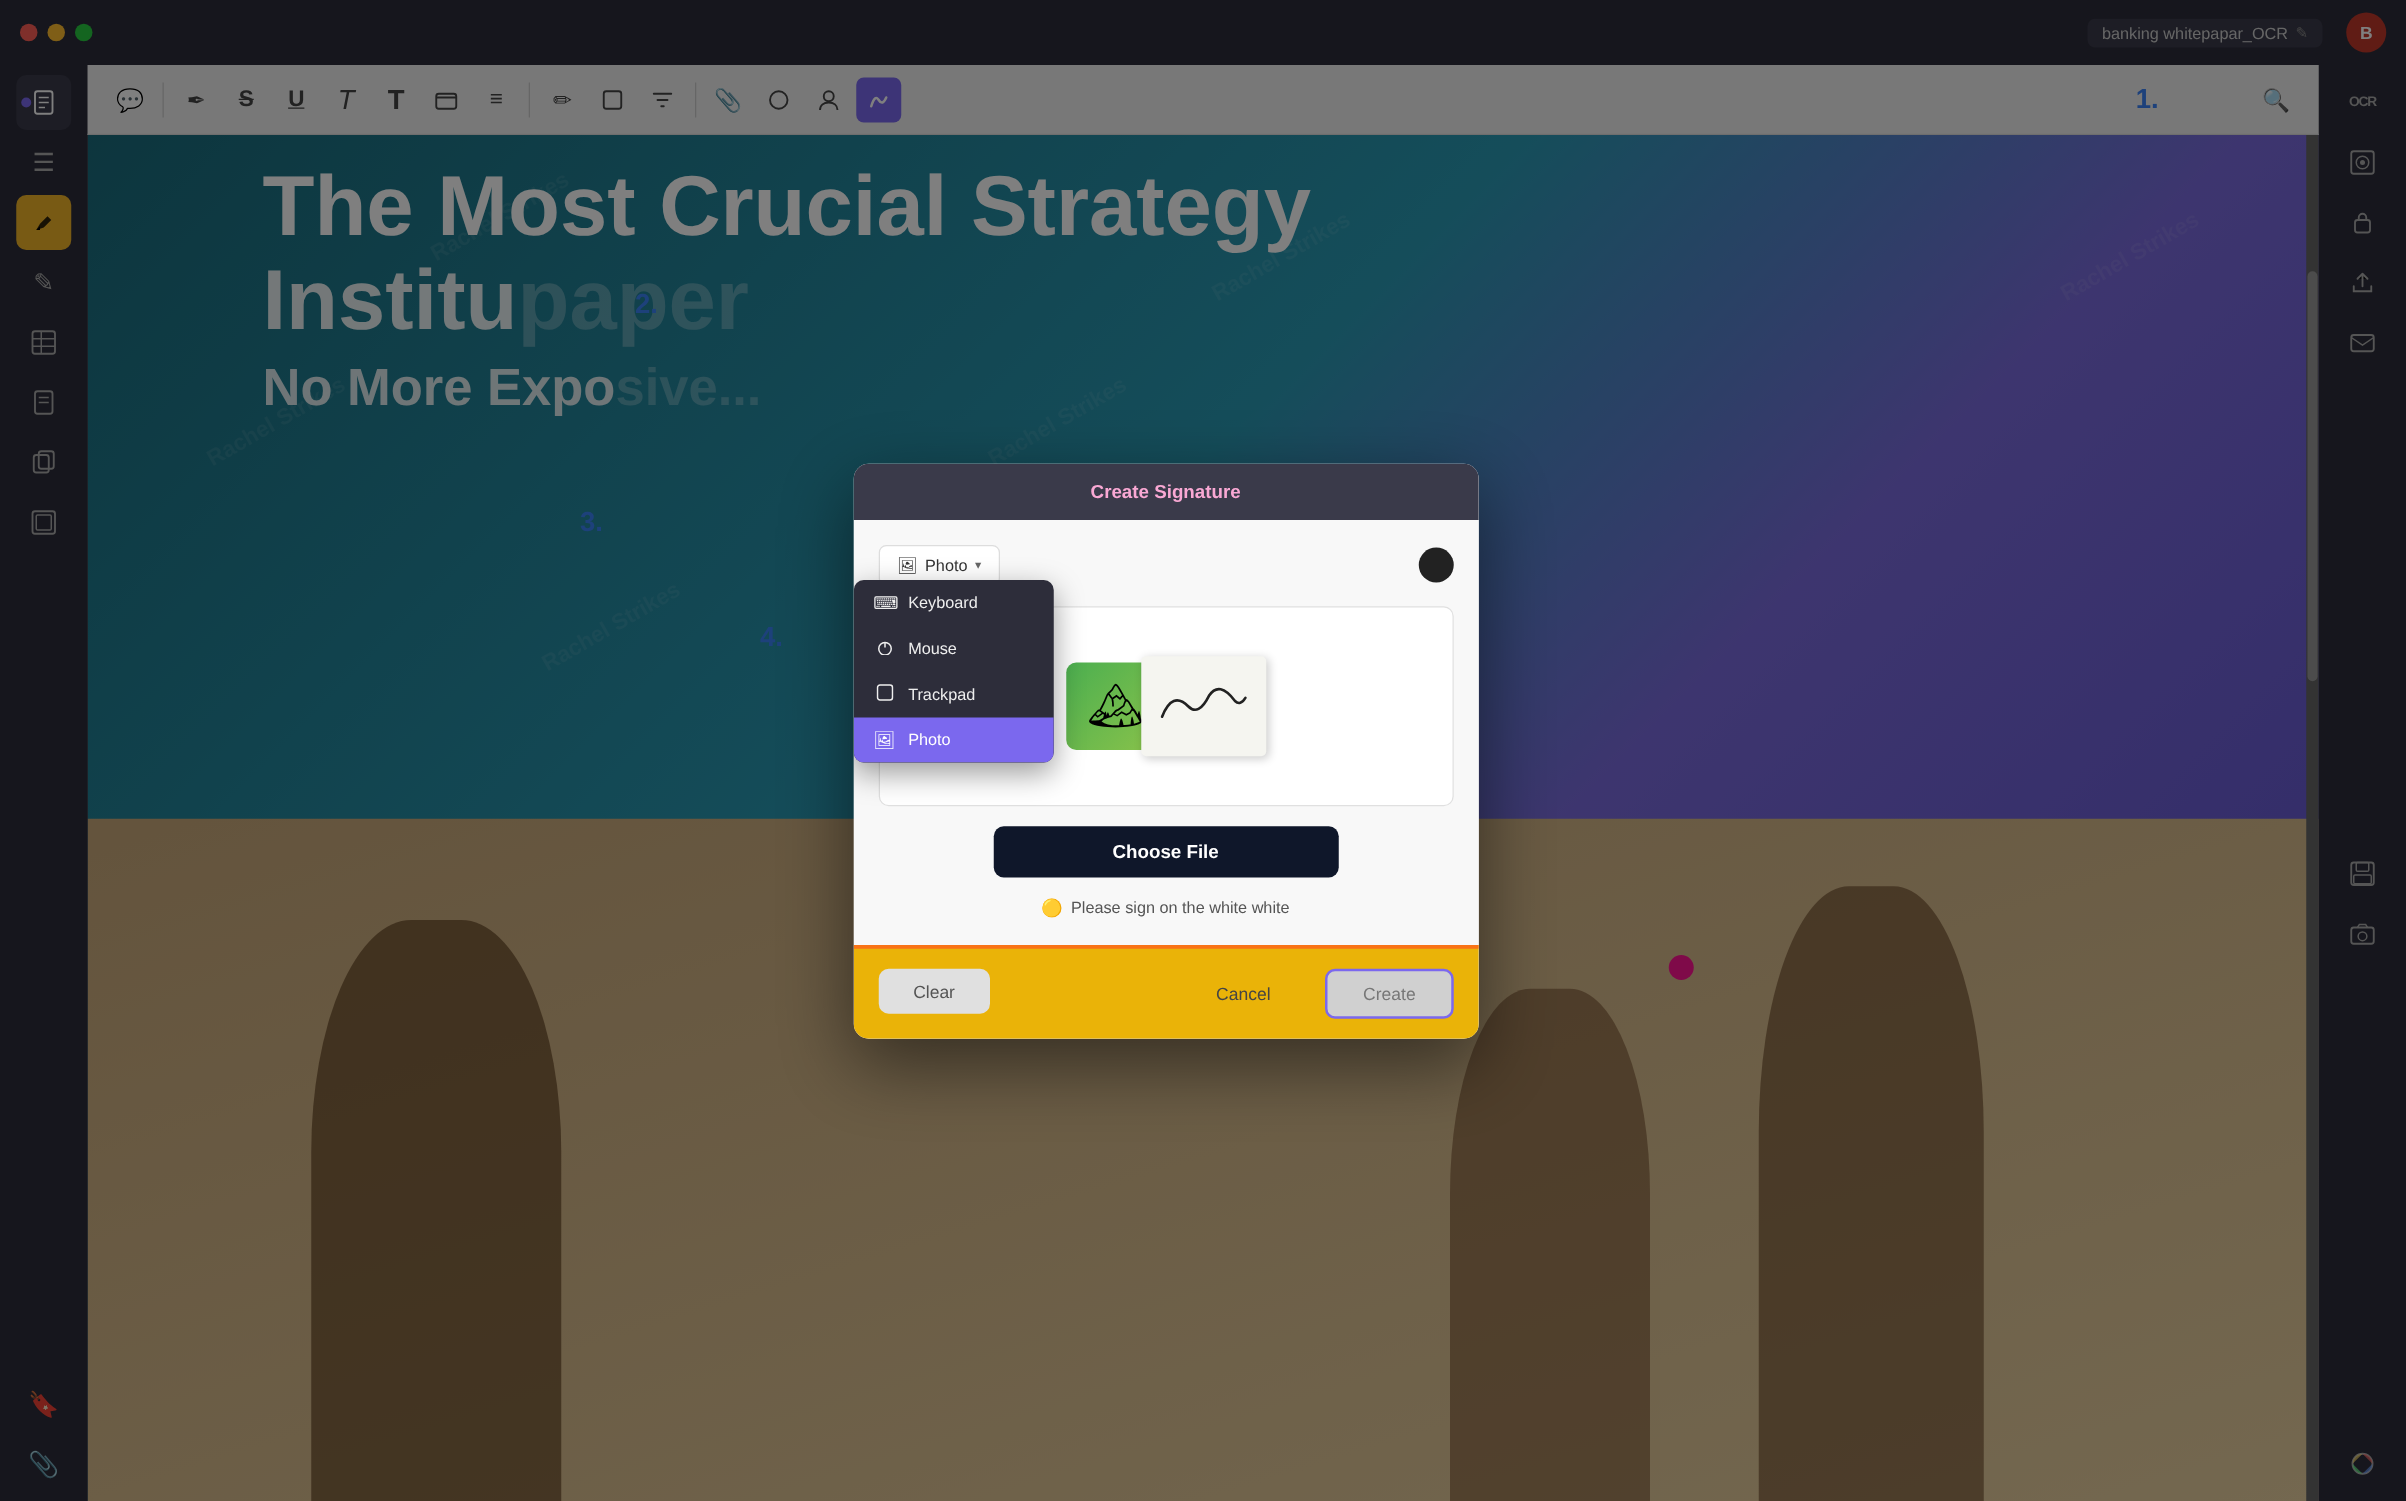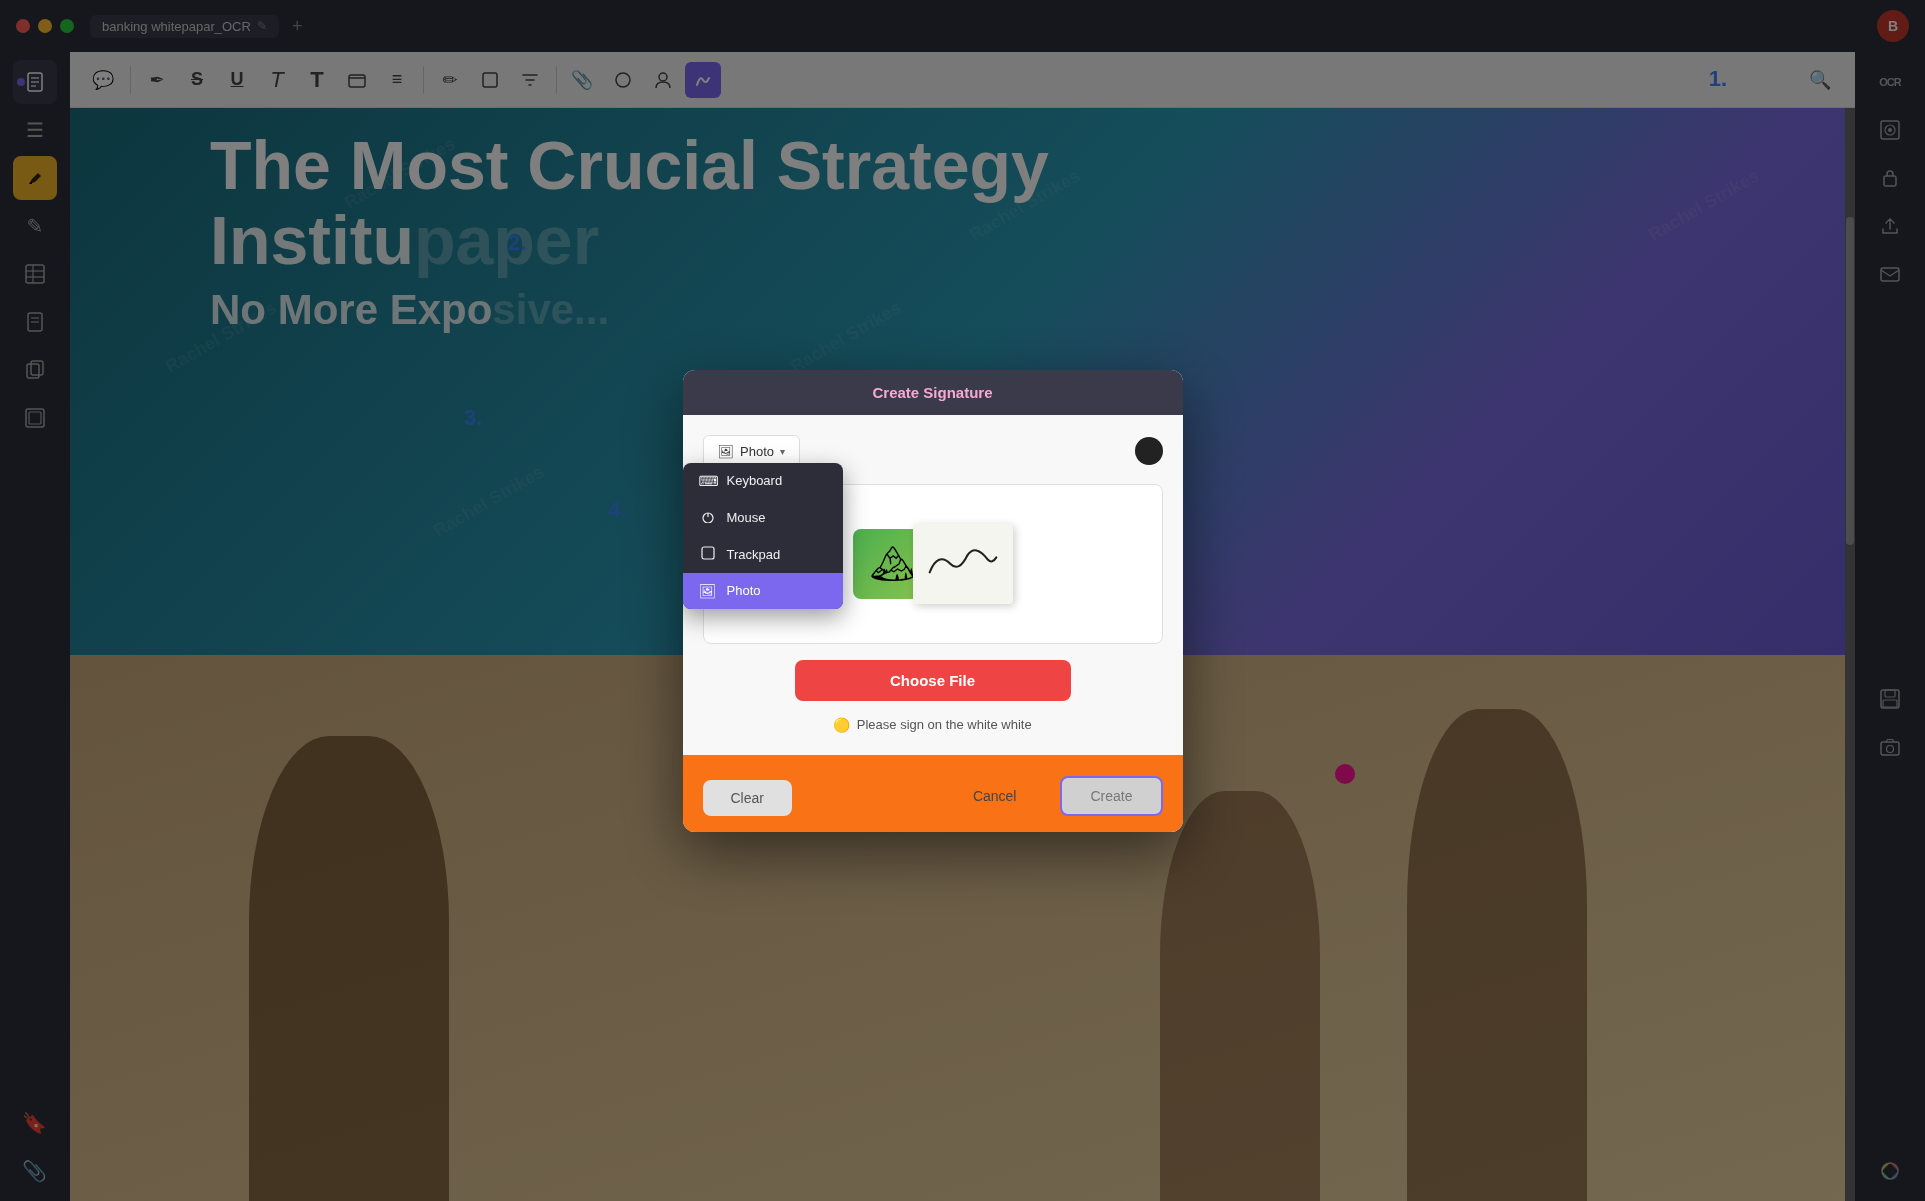--- a/index.html
+++ b/index.html
@@ -31,22 +31,23 @@
     .traffic-light {
       width: 14px; height: 14px;
       border-radius: 50%;
     }
     .tl-red { background: #ff5f57; }
     .tl-yellow { background: #ffbd2e; }
     .tl-green { background: #28ca41; }
     .tab-area {
       display: flex;
       align-items: center;
-      gap: 5px;
+      gap: 24px;
       flex: 1;
+      justify-content: flex-end;
     }
     .tab-title {
       color: #ccc;
       font-size: 13px;
       padding: 4px 12px;
       background: #3a3a4a;
       border-radius: 6px;
       display: flex;
       align-items: center;
       gap: 6px;
@@ -298,21 +299,21 @@
       justify-content: center;
       gap: 0;
     }
 
     
     .choose-file-btn {
       display: block;
       width: 60%;
       margin: 16px auto;
       padding: 12px 24px;
-      background: #ef4444;
+      background: #0f172a;
       color: white;
       border: none;
       border-radius: 8px;
       font-size: 15px;
       font-weight: 600;
       cursor: pointer;
       text-align: center;
     }
 
     .hint-row {
@@ -323,26 +324,26 @@
       font-size: 13px;
       color: #555;
       margin-top: 4px;
     }
     .hint-icon {
       font-size: 14px;
     }
 
     
     .modal-footer {
-      background: #f97316;
+      background: #eab308;
       padding: 16px 20px;
       display: flex;
-      align-items: flex-end;
+      align-items: flex-start;
       justify-content: space-between;
-      border-top: 5px solid #f97316;
+      border-top: 3px solid #f97316;
     }
     .modal-footer-btn {
       padding: 10px 28px;
       border-radius: 8px;
       font-size: 14px;
       cursor: pointer;
       border: none;
     }
     .btn-clear {
       background: #e0e0e0;

